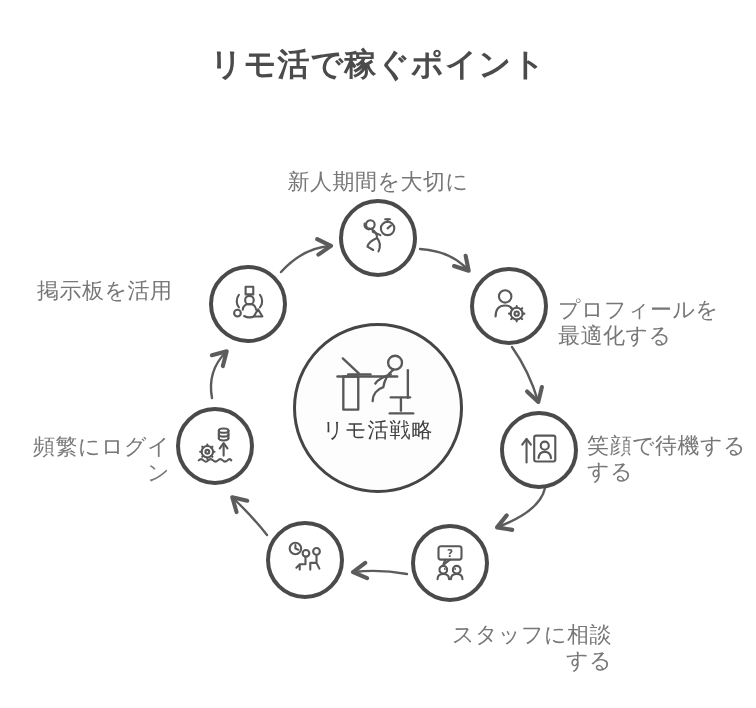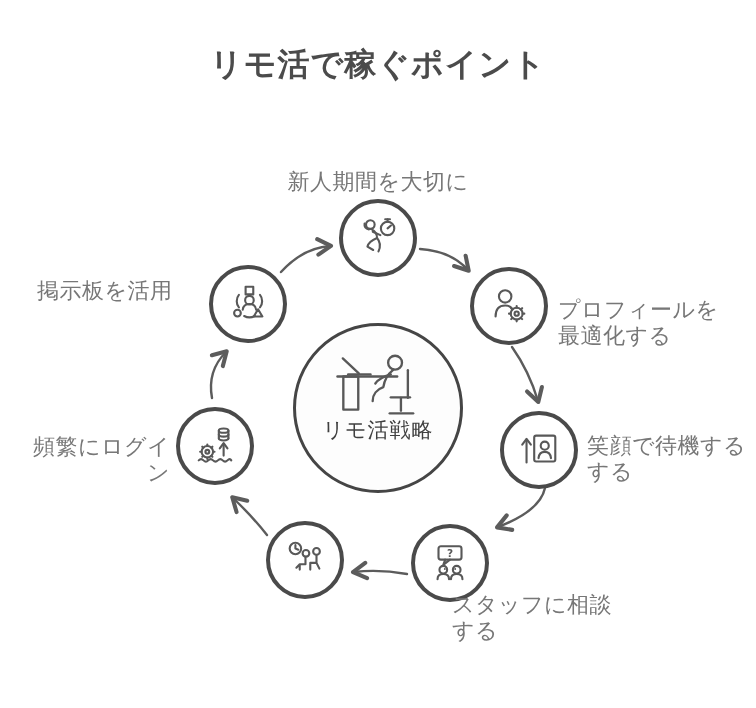--- a/index.html
+++ b/index.html
@@ -25,21 +25,21 @@
   }
   .hub svg{display:block;margin-top:26px;}
   .hub-label{margin-top:0;font-size:21px;color:#404040;font-weight:500;letter-spacing:1px;}
   .lbl{
     position:absolute;font-size:22px;color:#777;line-height:26px;
     white-space:pre-line;letter-spacing:0.5px;
   }
   .lbl-top{left:258px;top:169px;width:240px;text-align:center;}
   .lbl-profile{left:558px;top:251px;margin-top:46px;}
   .lbl-login{left:587px;top:433px;}
-  .lbl-staff{left:452px;top:592px;}
+  .lbl-staff{left:452px;top:622px;text-align:right;}
   .lbl-smile{left:175px;top:611px;}
   .lbl-blog{right:586px;top:434px;text-align:right;width:160px;}
   .lbl-board{right:559px;top:278px;text-align:left;width:160px;}
   .ic{stroke:#585858;fill:none;stroke-width:2.2;stroke-linecap:round;stroke-linejoin:round;}
   .icf{fill:#585858;stroke:none;}
 </style>
 </head>
 <body>
 
 <div class="canvas">

